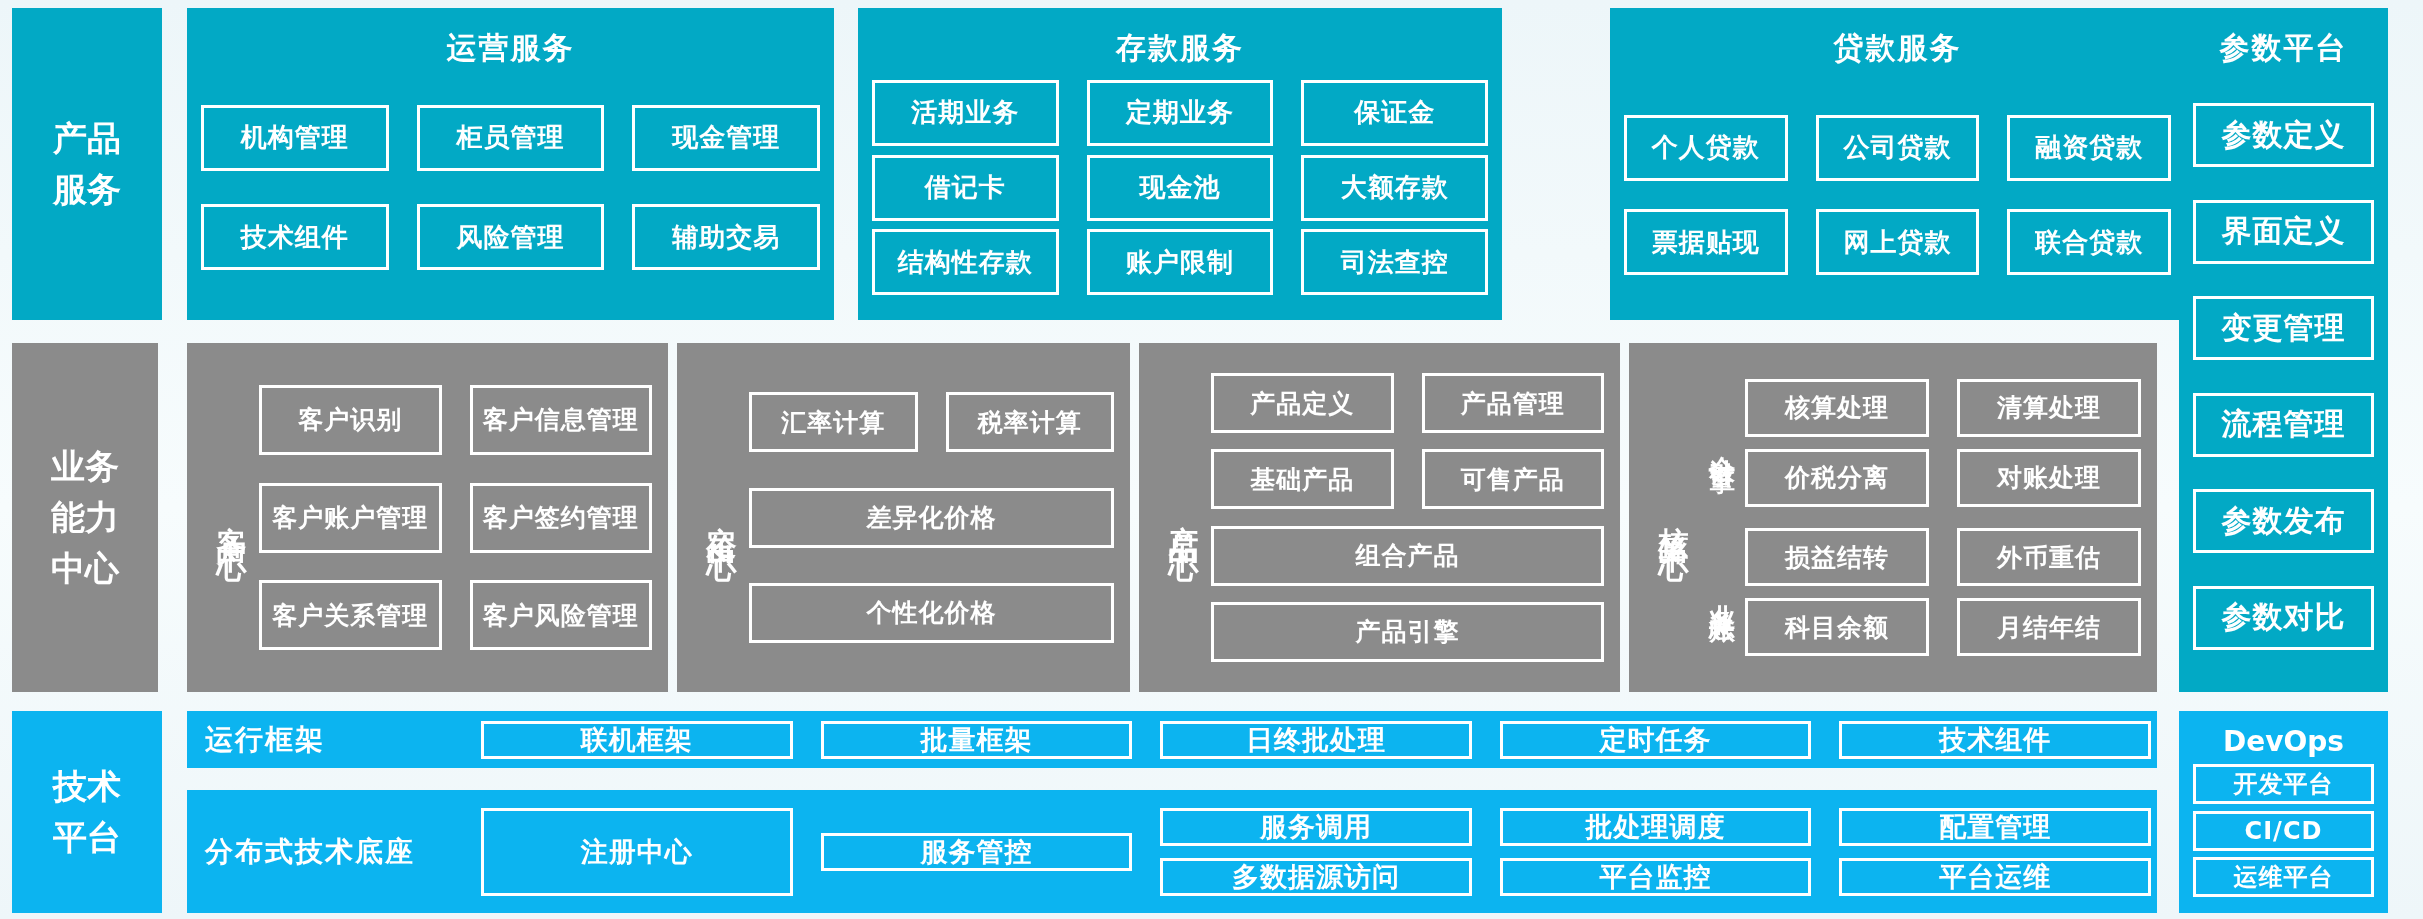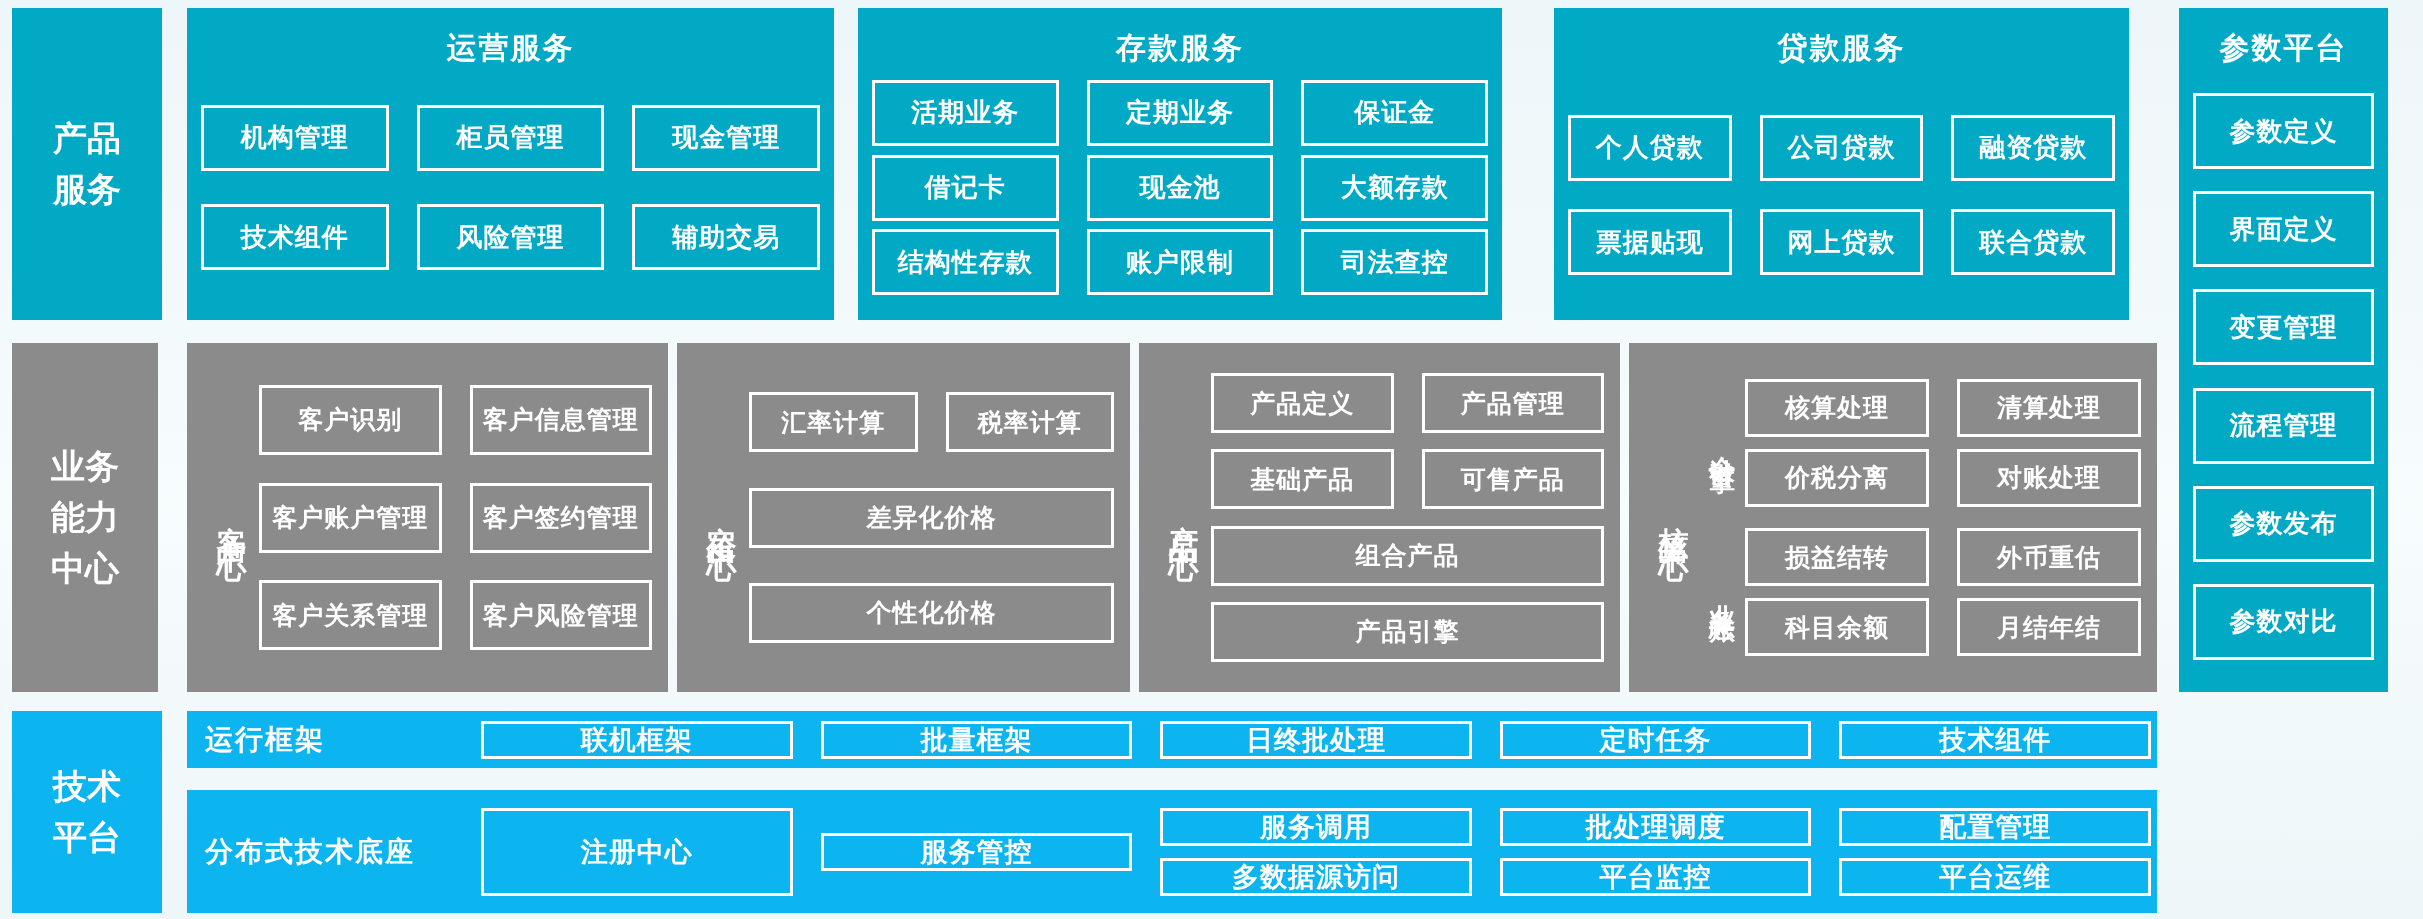--- a/index.html
+++ b/index.html
@@ -61,21 +61,21 @@
     display: flex; align-items: center; justify-content: center;
     font-size: 27px; letter-spacing: 1px;
   }
   .bcol { flex: 1; display: flex; flex-direction: column; gap: 12px; justify-content: center; }
   .bbox-tall { height: 88px; }
 
   
   .stack { display: flex; flex-direction: column; padding: 6px 14px 10px; }
   .stack-title { flex: none; text-align: center; font-size: 30px; padding: 14px 0 2px; letter-spacing: 2px; }
   .stack .grid { flex: 1; }
-  .stack .mbox { flex: none; height: 76px; font-size: 26px; }
+  .stack .mbox { flex: none; height: 64px; font-size: 30px; }
   .devops .stack-title { font-size: 28px; padding: 8px 0 0; letter-spacing: 0; }
   .devops .mbox { height: 40px; font-size: 24px; }
 </style>
 </head>
 <body>
 
 <div id="stage">
 
   <div class="abs rail teal" style="left:12px; top:8px; width:150px; height:312px;">
     <div class="inner">产品服务</div>
@@ -117,21 +117,21 @@
         <div class="mbox">大额存款</div>
       </div>
       <div class="row">
         <div class="mbox">结构性存款</div>
         <div class="mbox">账户限制</div>
         <div class="mbox">司法查控</div>
       </div>
     </div>
   </div>
 
-  <div class="abs sec teal" style="left:1554px; top:8px; width:575px; height:312px;gap:15px;">
+  <div class="abs sec teal" style="left:1610px; top:8px; width:575px; height:312px;gap:15px;">
     <div class="sec-title">贷款服务</div>
     <div class="grid">
       <div class="row">
         <div class="mbox">个人贷款</div>
         <div class="mbox">公司贷款</div>
         <div class="mbox">融资贷款</div>
       </div>
       <div class="row">
         <div class="mbox">票据贴现</div>
         <div class="mbox">网上贷款</div>
@@ -274,14 +274,22 @@
     <div class="bcol">
       <div class="bbox">批处理调度</div>
       <div class="bbox">平台监控</div>
     </div>
     <div class="bcol">
       <div class="bbox">配置管理</div>
       <div class="bbox">平台运维</div>
     </div>
   </div>
 
+  <div class="abs stack devops blue" style="left:2179px; top:711px; width:209px; height:202px;">
+    <div class="stack-title">DevOps</div>
+    <div class="grid">
+      <div class="mbox bbox" style="height:40px">开发平台</div>
+      <div class="mbox bbox" style="height:40px">CI/CD</div>
+      <div class="mbox bbox" style="height:40px">运维平台</div>
+    </div>
+  </div>
 
 </div>
 
 </body></html>

